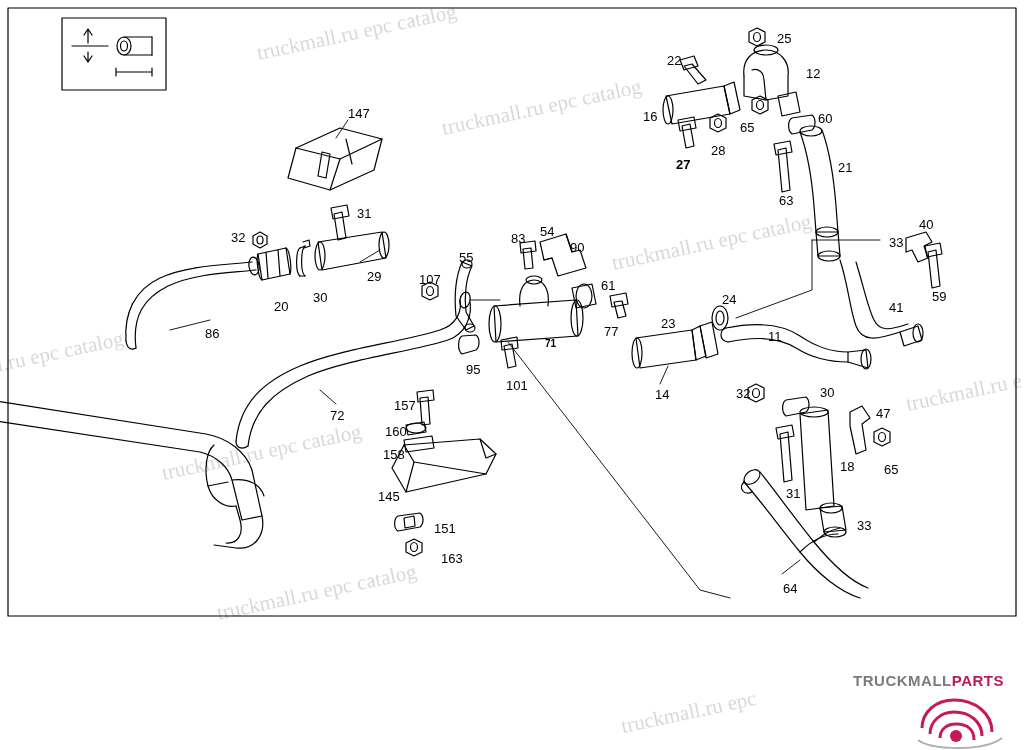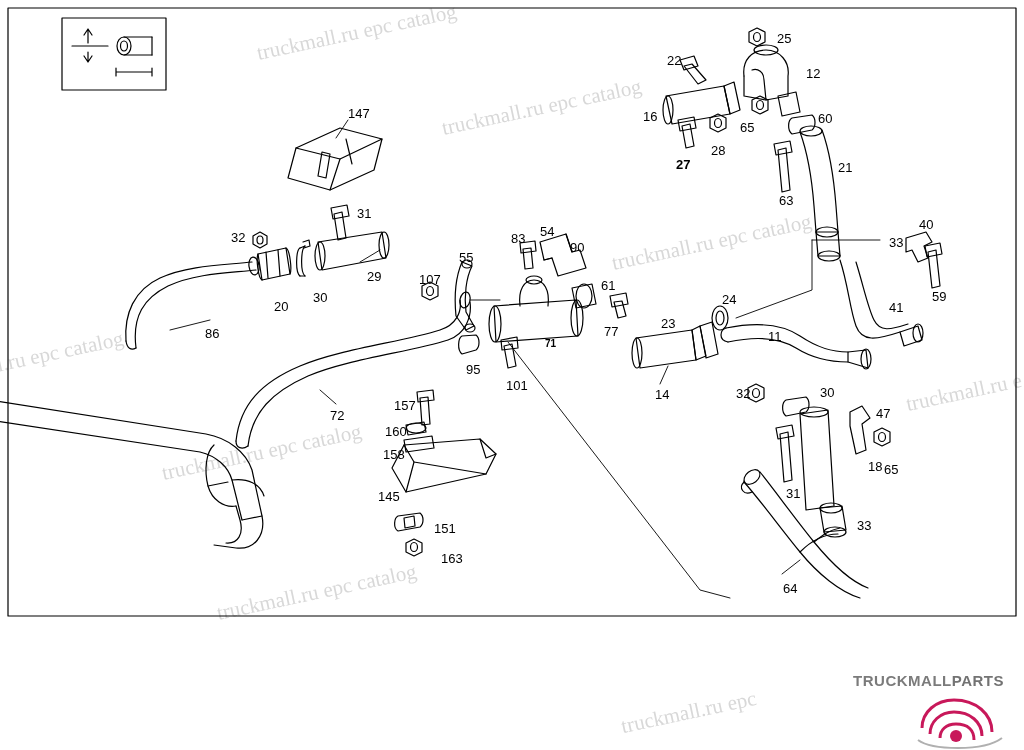--- a/index.html
+++ b/index.html
@@ -54,21 +54,21 @@
   .brand-text {
     position: absolute;
     right: 6px;
     top: 2px;
     font-size: 15px;
     font-weight: bold;
     letter-spacing: 0.5px;
     color: #7b7b7b;
   }
   .brand-text .accent {
-    color: #737373;
+    color: #be185d;
   }
 </style>
 </head>
 <body>
 
 <div id="page">
 
   <div id="watermark-layer">
       <div class="wm" style="left: 255px; top: 20px; font-size: 21px; transform: rotate(-12deg);">truckmall.ru epc catalog</div>
       <div class="wm" style="left: 440px; top: 95px; font-size: 21px; transform: rotate(-12deg);">truckmall.ru epc catalog</div>
@@ -306,21 +306,21 @@
       <div class="callout" style="left: 661px; top: 316px;">23</div>
       <div class="callout" style="left: 722px; top: 292px;">24</div>
       <div class="callout" style="left: 768px; top: 329px;">11</div>
       <div class="callout" style="left: 466px; top: 362px;">95</div>
       <div class="callout" style="left: 506px; top: 378px;">101</div>
       <div class="callout bold" style="left: 545px; top: 338px;">71</div>
       <div class="callout" style="left: 655px; top: 387px;">14</div>
       <div class="callout" style="left: 736px; top: 386px;">32</div>
       <div class="callout" style="left: 820px; top: 385px;">30</div>
       <div class="callout" style="left: 876px; top: 406px;">47</div>
-      <div class="callout" style="left: 868px; top: 459px;">18</div>
+      <div class="callout" style="left: 840px; top: 459px;">18</div>
       <div class="callout" style="left: 884px; top: 462px;">65</div>
       <div class="callout" style="left: 786px; top: 486px;">31</div>
       <div class="callout" style="left: 857px; top: 518px;">33</div>
       <div class="callout" style="left: 783px; top: 581px;">64</div>
       <div class="callout" style="left: 330px; top: 408px;">72</div>
       <div class="callout" style="left: 394px; top: 398px;">157</div>
       <div class="callout" style="left: 385px; top: 424px;">160</div>
       <div class="callout" style="left: 383px; top: 447px;">158</div>
       <div class="callout" style="left: 378px; top: 489px;">145</div>
       <div class="callout" style="left: 434px; top: 521px;">151</div>

